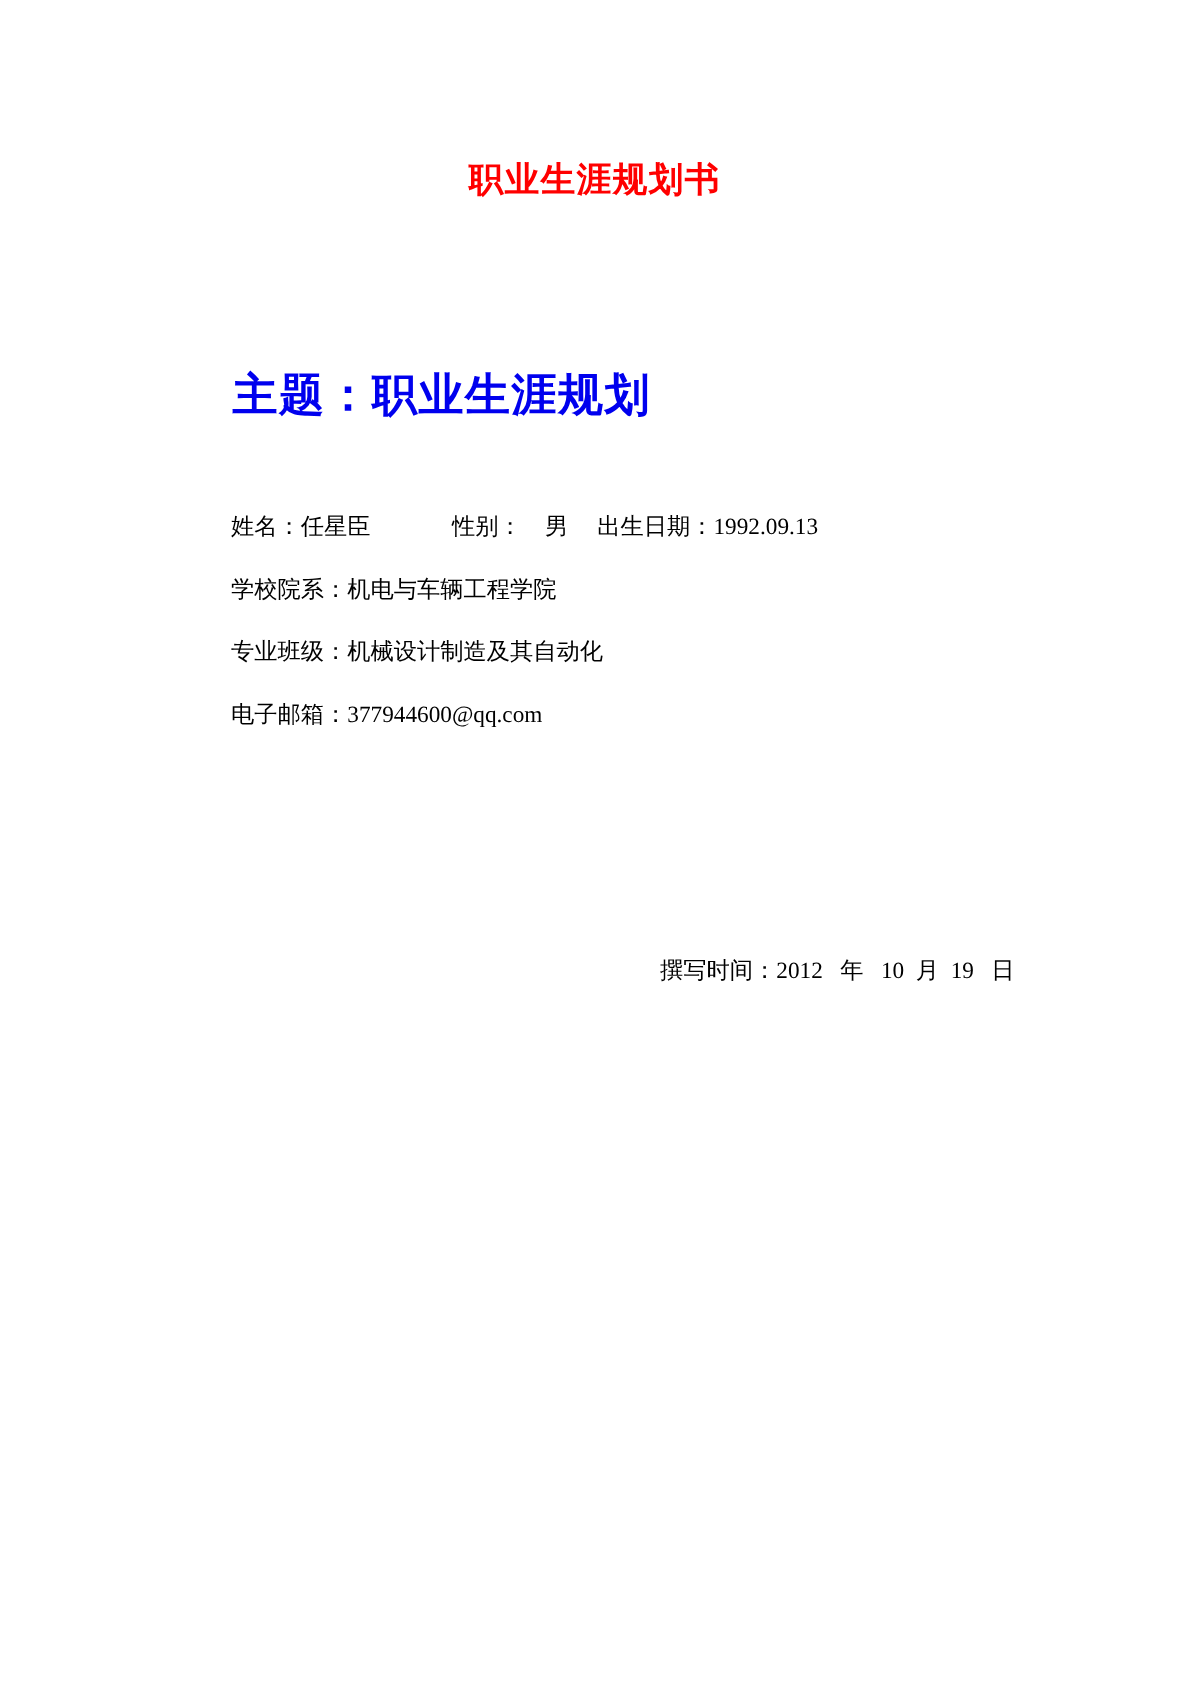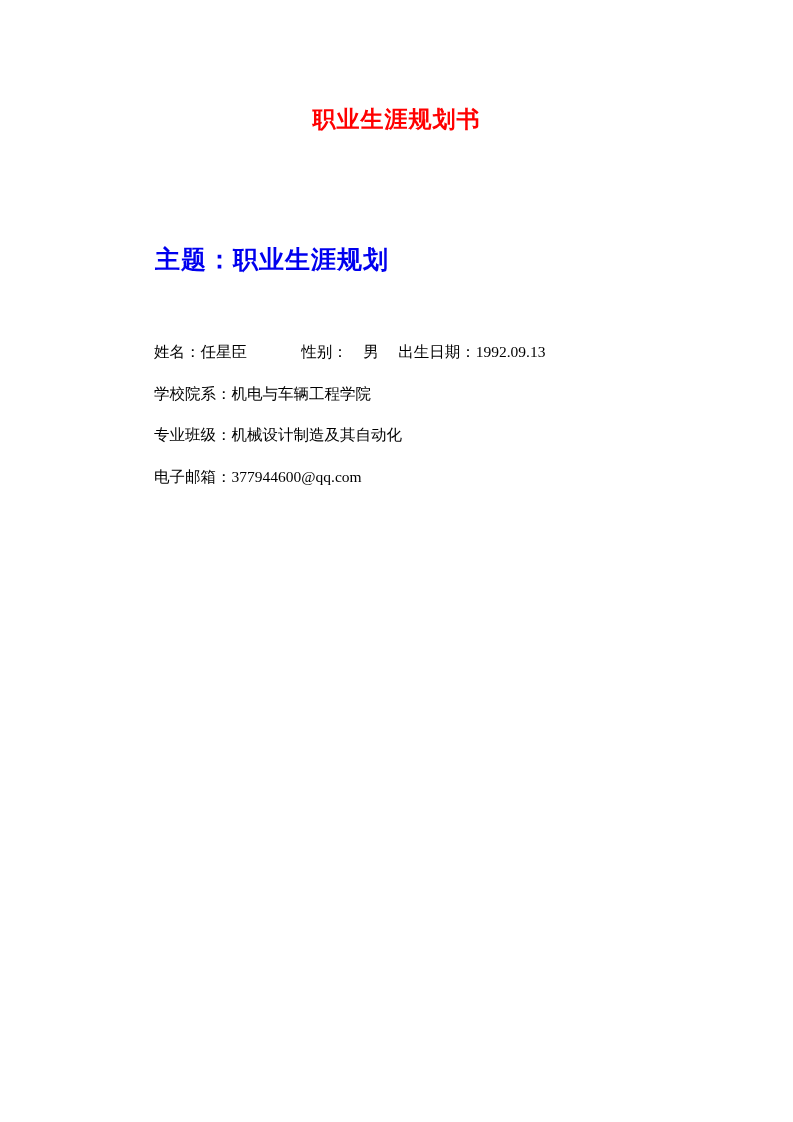--- a/index.html
+++ b/index.html
@@ -29,21 +29,21 @@
     letter-spacing: 1px;
     margin: 0;
     position: absolute;
     top: 104px;
     left: 0;
     right: 0;
     font-family: "Liberation Sans", "DejaVu Sans", sans-serif;
   }
   .doc-subject {
     color: #0000ee;
-    font-size: 25px;
+    font-size: 30px;
     font-weight: bold;
     position: absolute;
     top: 243px;
     left: 155px;
     letter-spacing: 1px;
     font-family: "Liberation Sans", "DejaVu Sans", sans-serif;
   }
   .info-block {
     position: absolute;
     top: 344px;
@@ -78,14 +78,15 @@
 
   <div class="doc-subject">主题：职业生涯规划</div>
 
   <div class="info-block">
     <div class="info-line">姓名：任星臣              性别：    男     出生日期：1992.09.13</div>
     <div class="info-line">学校院系：机电与车辆工程学院</div>
     <div class="info-line">专业班级：机械设计制造及其自动化</div>
     <div class="info-line">电子邮箱：377944600@qq.com</div>
   </div>
 
+  <div class="date-line">撰写时间：2012   年   10  月  19   日</div>
 
 </div>
 
 </body></html>

